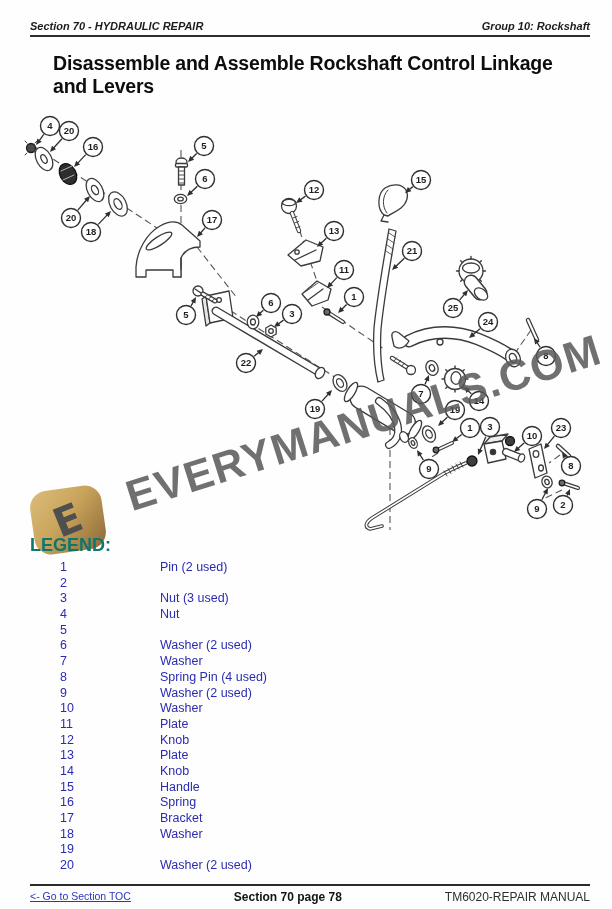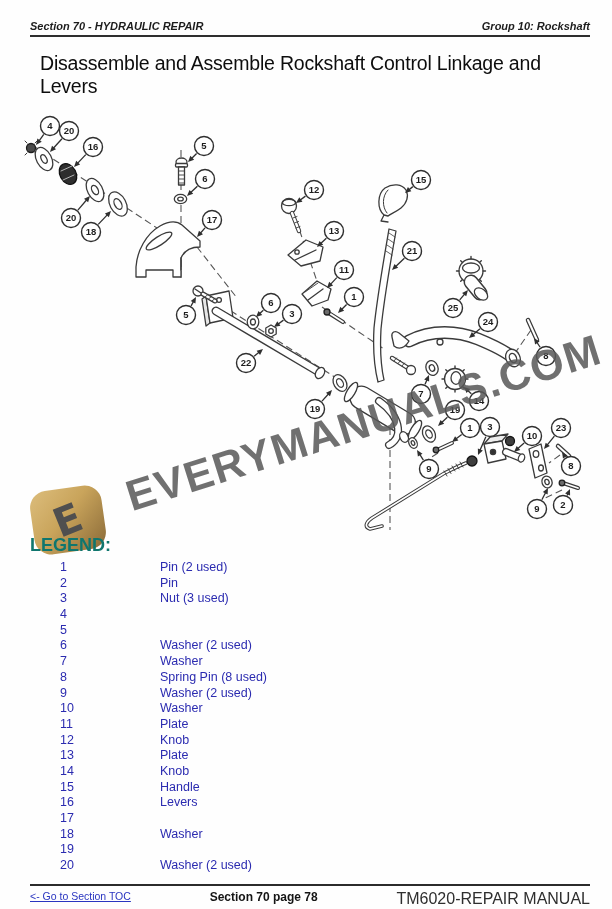--- a/index.html
+++ b/index.html
@@ -8,22 +8,22 @@
     font-family:"Liberation Sans",sans-serif;overflow:hidden;margin:0 auto;
     color:#1c1c1c;
     padding-left:8px;
   }
   
   .hdr{position:absolute;left:30px;right:30px;top:10px;height:22px;
     border-bottom:2px solid #2e2e2e;display:flex;justify-content:space-between;
     align-items:flex-end;padding-bottom:3px;}
   .hdr span{font-size:11px;font-weight:bold;font-style:italic;color:#1c1c1c;}
   
-  .title{position:absolute;left:40px;top:52px;width:520px;
-    font-size:19.5px;font-weight:normal;line-height:23px;color:#0d0d0d;letter-spacing:-.2px;}
+  .title{position:absolute;left:53px;top:52px;width:520px;
+    font-size:19.5px;font-weight:bold;line-height:23px;color:#0d0d0d;letter-spacing:-.2px;}
   
   .diagram{position:absolute;left:0;top:105px;z-index:1;}
   
   .wm-text{position:absolute;left:120px;top:474px;z-index:30;
     transform:rotate(-17.5deg);transform-origin:left top;
     font-size:43px;font-weight:bold;letter-spacing:1.5px;color:rgba(88,88,88,.86);
     white-space:nowrap;pointer-events:none;}
   .wm-logo{position:absolute;left:32px;top:488px;width:72px;height:64px;z-index:5;
     border-radius:17px;transform:rotate(-8deg);
     background:linear-gradient(135deg,#dcbd7c 0%,#c9a45b 45%,#8a6a38 100%);
@@ -35,21 +35,21 @@
   .legend-label{font-size:18px;font-weight:bold;color:#0f766e;}
   .legend-rows{margin-top:4px;}
   .legend-row{display:flex;height:15.7px;font-size:12.5px;color:#2b2bb0;}
   .legend-num{width:130px;padding-left:30px;box-sizing:border-box;}
   .legend-desc{flex:1;}
   
   .ftr{position:absolute;left:30px;right:30px;top:884px;border-top:2.5px solid #2b2b2b;
     display:flex;justify-content:space-between;align-items:flex-start;padding-top:4px;}
   .ftr .toc{font-size:10.5px;color:#2a35c0;text-decoration:underline;cursor:pointer;}
   .ftr .pg{font-size:12px;font-weight:bold;color:#141414;}
-  .ftr .man{font-size:16px;color:#2e2e2e;}
+  .ftr .man{font-size:12px;color:#2e2e2e;}
   svg text{font-family:"Liberation Sans",sans-serif;}
 </style>
 </head>
 <body>
 
 <div class="page">
 
   <div class="hdr">
     <span>Section 70 - HYDRAULIC REPAIR</span>
     <span>Group 10: Rockshaft</span>
@@ -481,43 +481,43 @@
 
   <div class="legend">
     <div class="legend-label">LEGEND:</div>
     <div class="legend-rows" id="legend-rows">
         <div class="legend-row">
           <span class="legend-num">1</span>
           <span class="legend-desc">Pin (2 used)</span>
         </div>
         <div class="legend-row">
           <span class="legend-num">2</span>
-          <span class="legend-desc">Pin</span>
         </div>
         <div class="legend-row">
           <span class="legend-num">3</span>
           <span class="legend-desc">Nut (3 used)</span>
         </div>
         <div class="legend-row">
           <span class="legend-num">4</span>
+          <span class="legend-desc">Nut</span>
         </div>
         <div class="legend-row">
           <span class="legend-num">5</span>
         </div>
         <div class="legend-row">
           <span class="legend-num">6</span>
           <span class="legend-desc">Washer (2 used)</span>
         </div>
         <div class="legend-row">
           <span class="legend-num">7</span>
           <span class="legend-desc">Washer</span>
         </div>
         <div class="legend-row">
           <span class="legend-num">8</span>
-          <span class="legend-desc">Spring Pin (8 used)</span>
+          <span class="legend-desc">Spring Pin (4 used)</span>
         </div>
         <div class="legend-row">
           <span class="legend-num">9</span>
           <span class="legend-desc">Washer (2 used)</span>
         </div>
         <div class="legend-row">
           <span class="legend-num">10</span>
           <span class="legend-desc">Washer</span>
         </div>
         <div class="legend-row">
@@ -535,24 +535,25 @@
         <div class="legend-row">
           <span class="legend-num">14</span>
           <span class="legend-desc">Knob</span>
         </div>
         <div class="legend-row">
           <span class="legend-num">15</span>
           <span class="legend-desc">Handle</span>
         </div>
         <div class="legend-row">
           <span class="legend-num">16</span>
-          <span class="legend-desc">Levers</span>
+          <span class="legend-desc">Spring</span>
         </div>
         <div class="legend-row">
           <span class="legend-num">17</span>
+          <span class="legend-desc">Bracket</span>
         </div>
         <div class="legend-row">
           <span class="legend-num">18</span>
           <span class="legend-desc">Washer</span>
         </div>
         <div class="legend-row">
           <span class="legend-num">19</span>
         </div>
         <div class="legend-row">
           <span class="legend-num">20</span>

